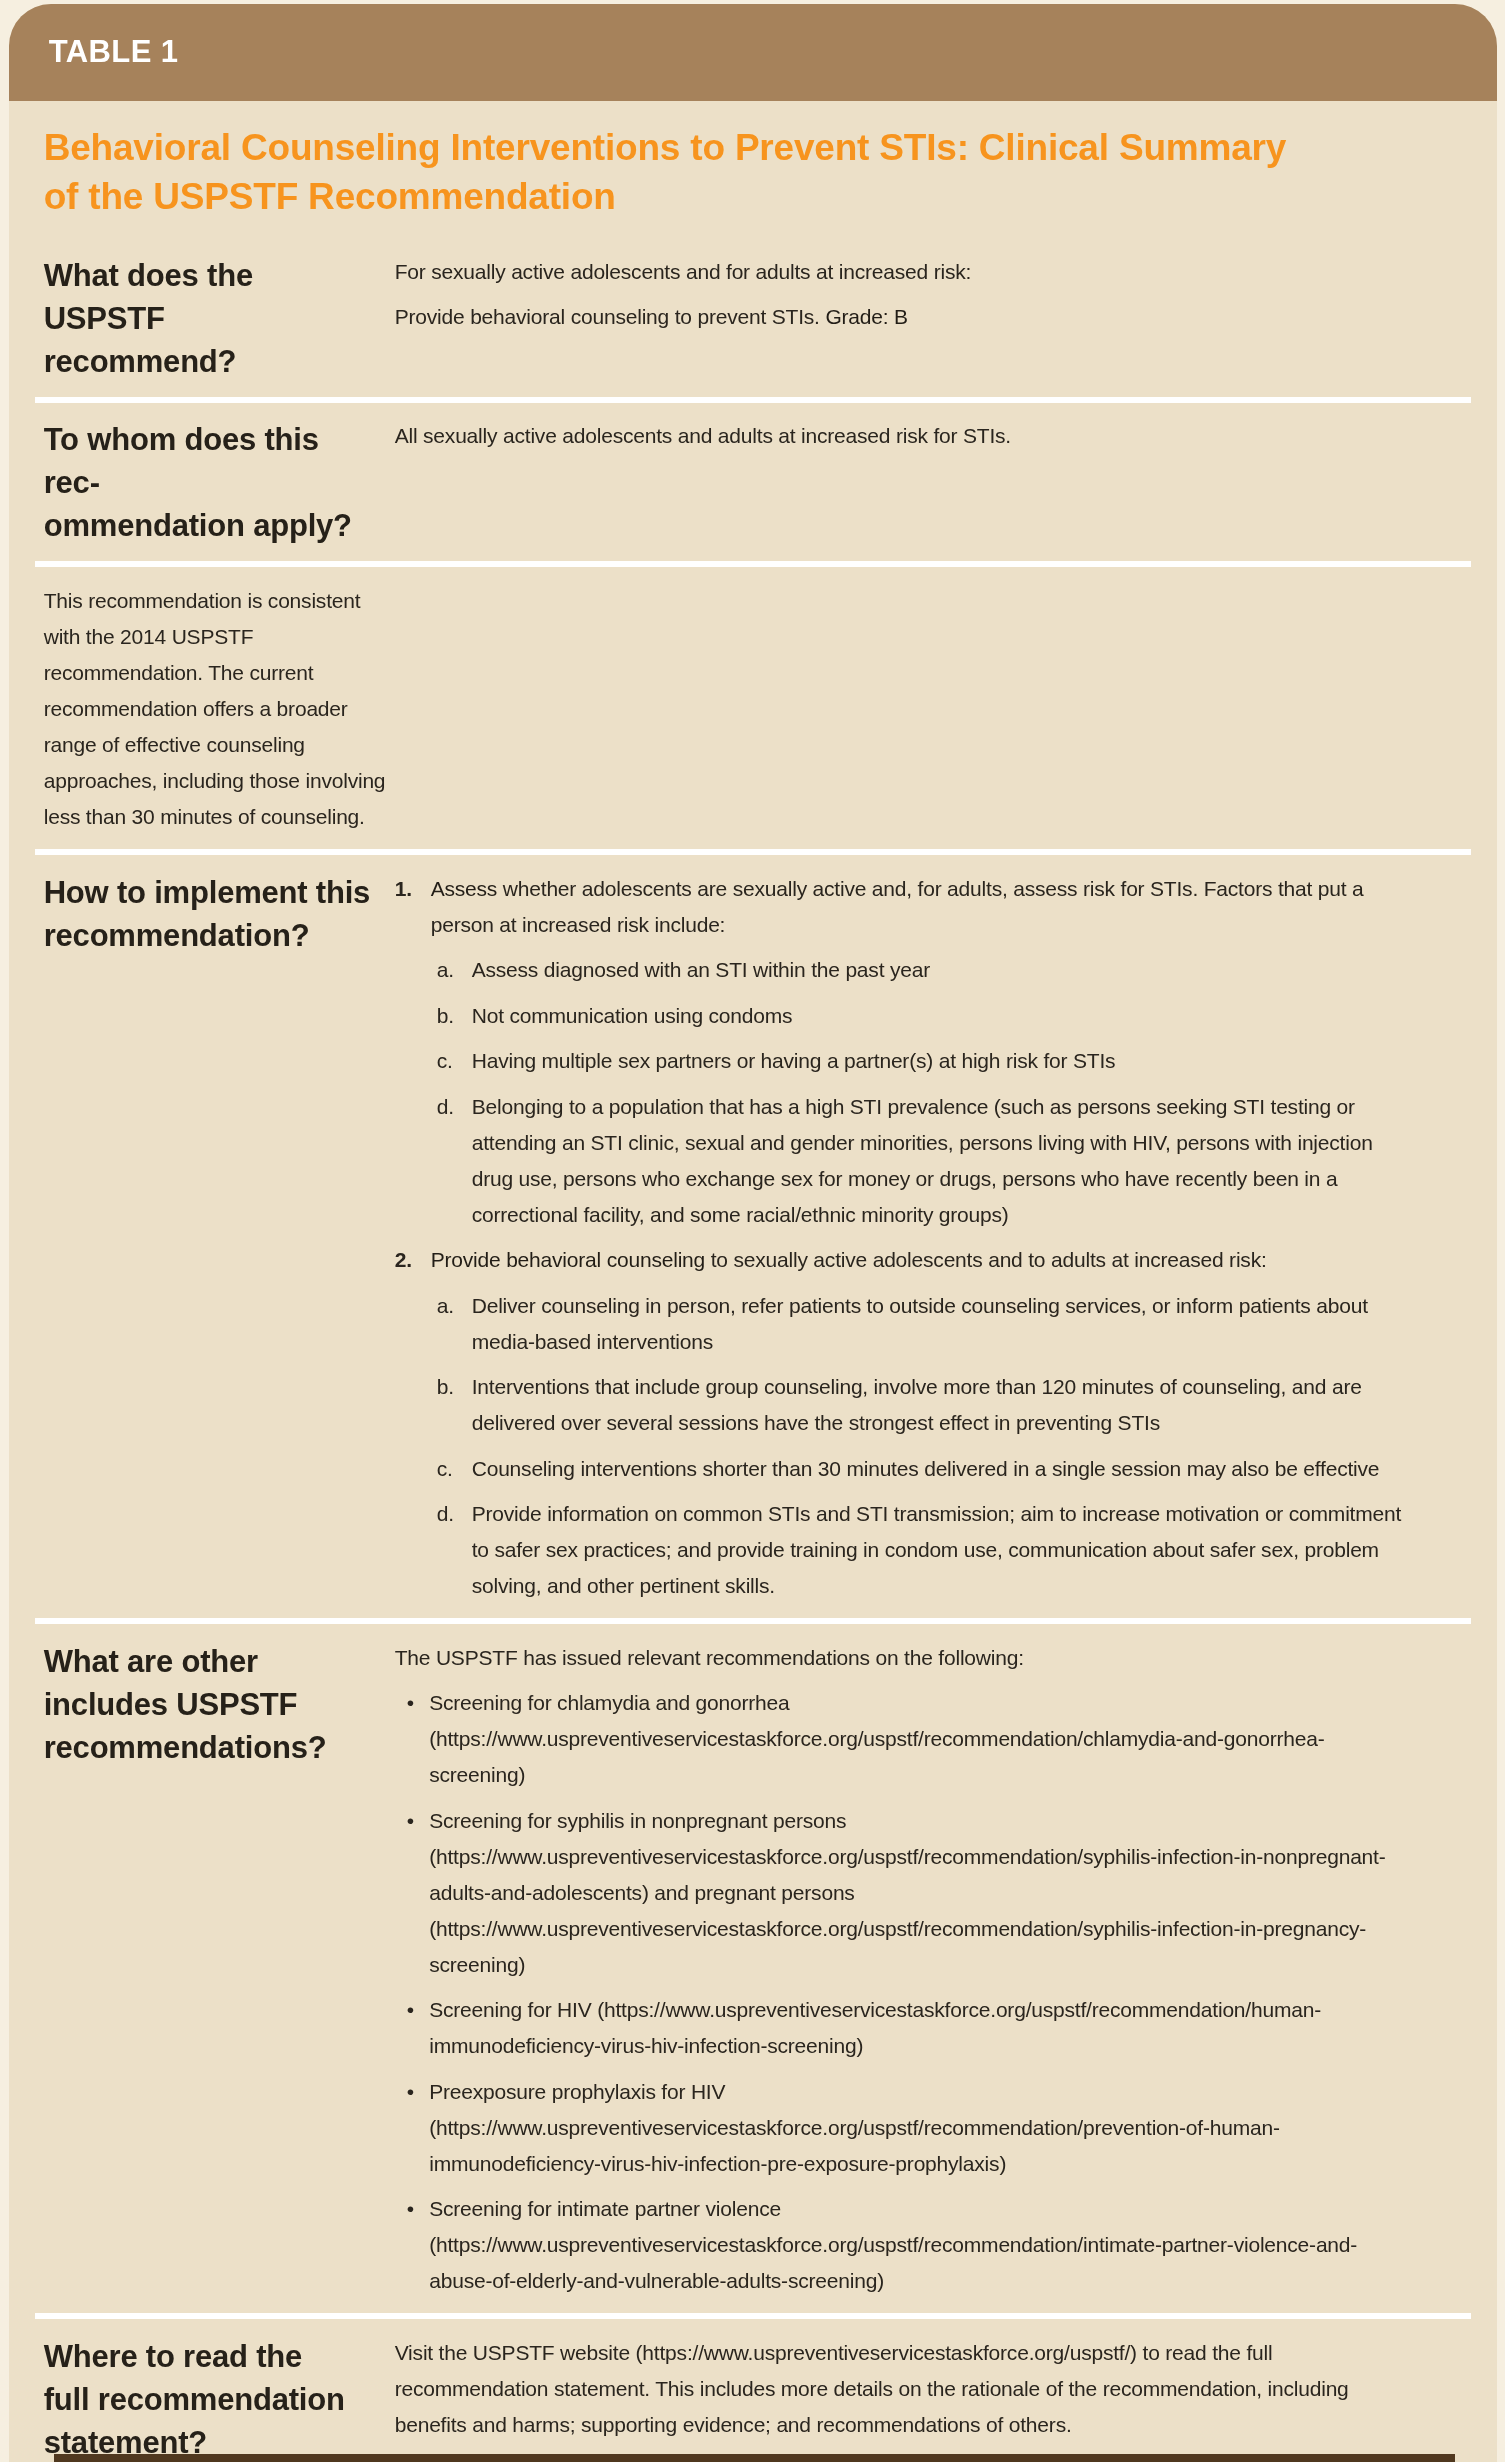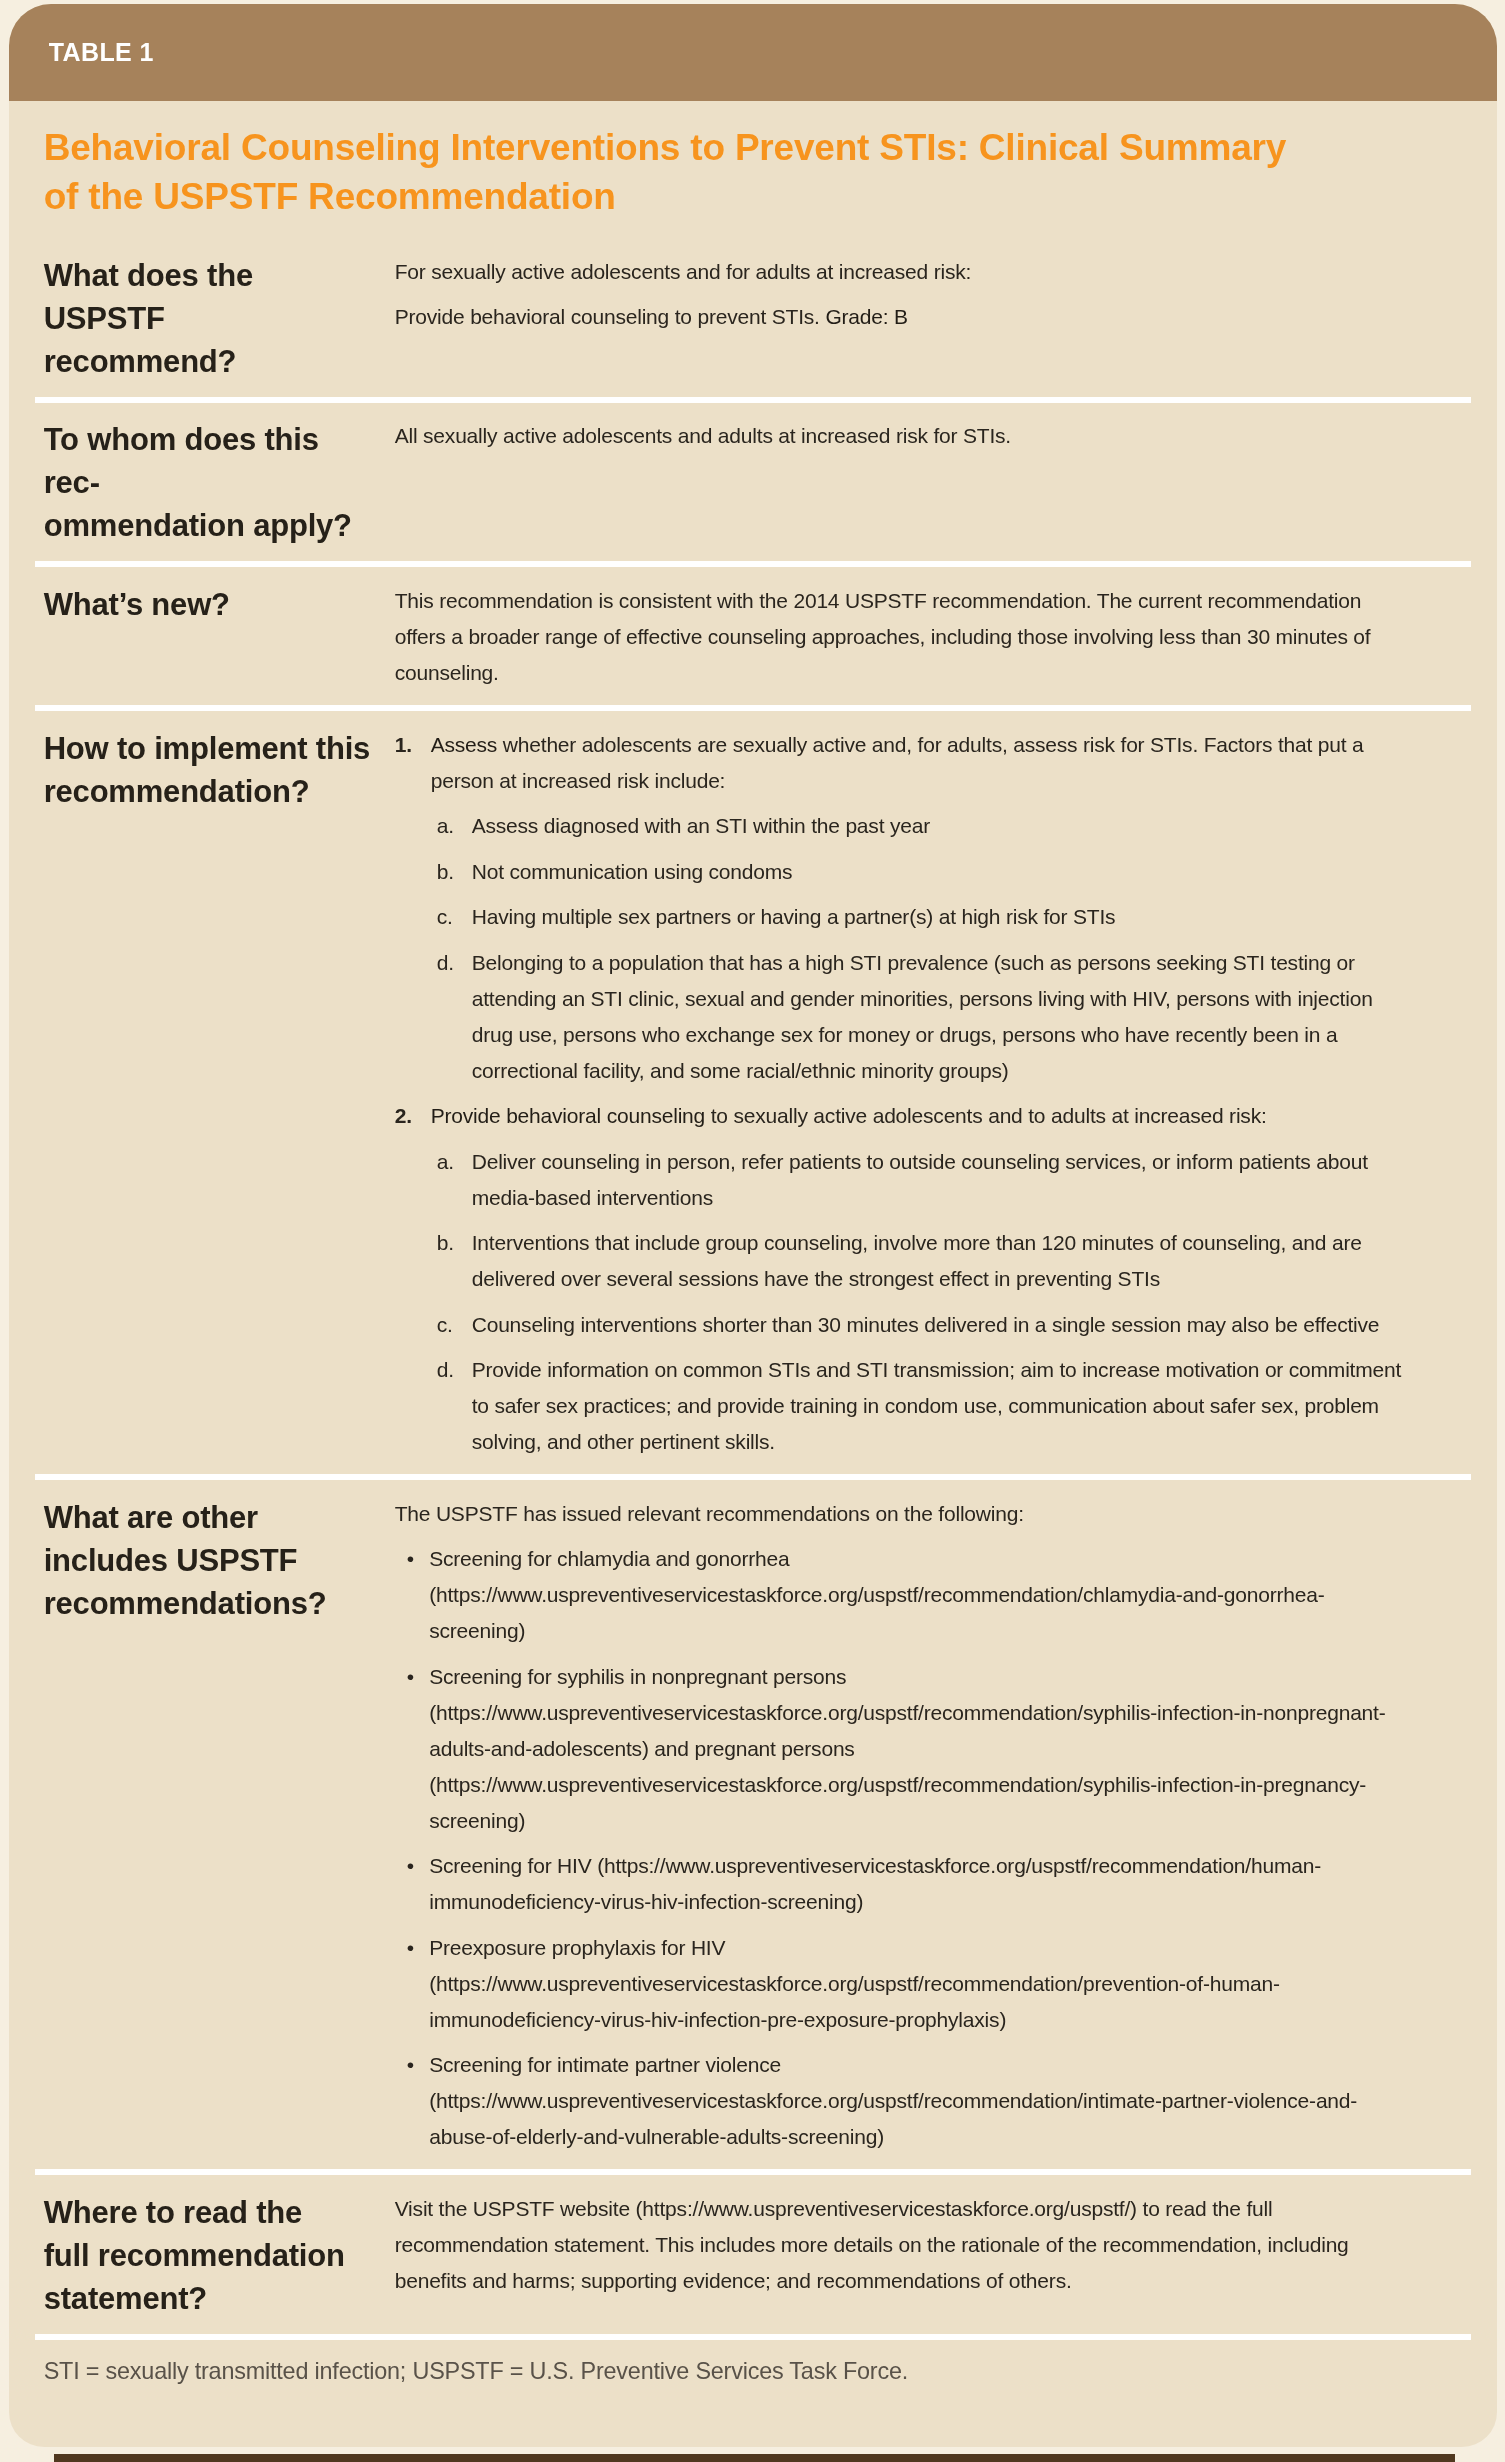--- a/index.html
+++ b/index.html
@@ -19,21 +19,21 @@
     overflow: hidden;
     background: #ece0c8;
   }
   .header-bar {
     background: #a6825b;
     height: 97px;
     display: flex; align-items: center;
     padding-left: 40px;
   }
   .table-tag {
-    color: #ffffff; font-size: 25px; font-weight: 700; letter-spacing: 0.4px;
+    color: #ffffff; font-size: 31px; font-weight: 700; letter-spacing: 0.4px;
   }
   .body-area { padding: 0 0 8.7px 0; }
   .title {
     margin: 0; padding: 22.5px 78px 17.3px 35px;
     color: #f7941e; font-size: 37px; font-weight: 700; line-height: 49px;
     letter-spacing: -0.2px;
   }
   .row {
     display: grid;
     grid-template-columns: 351px 1fr;
@@ -115,23 +115,20 @@
           <div>ommendation apply?</div>
         </div>
         <div class="a">
           <p>All sexually active adolescents and adults at increased risk for STIs.</p>
         </div>
       </div>
 
       <div class="divider"></div>
 
       <div class="row">
-        <div class="q">
-          <div>What’s new?</div>
-        </div>
         <div class="a">
           <p>This recommendation is consistent with the 2014 USPSTF recommendation. The current recommendation offers a broader range of effective counseling approaches, including those involving less than 30 minutes of counseling.</p>
         </div>
       </div>
 
       <div class="divider"></div>
 
       <div class="row">
         <div class="q">
           <div>How to implement this</div>

